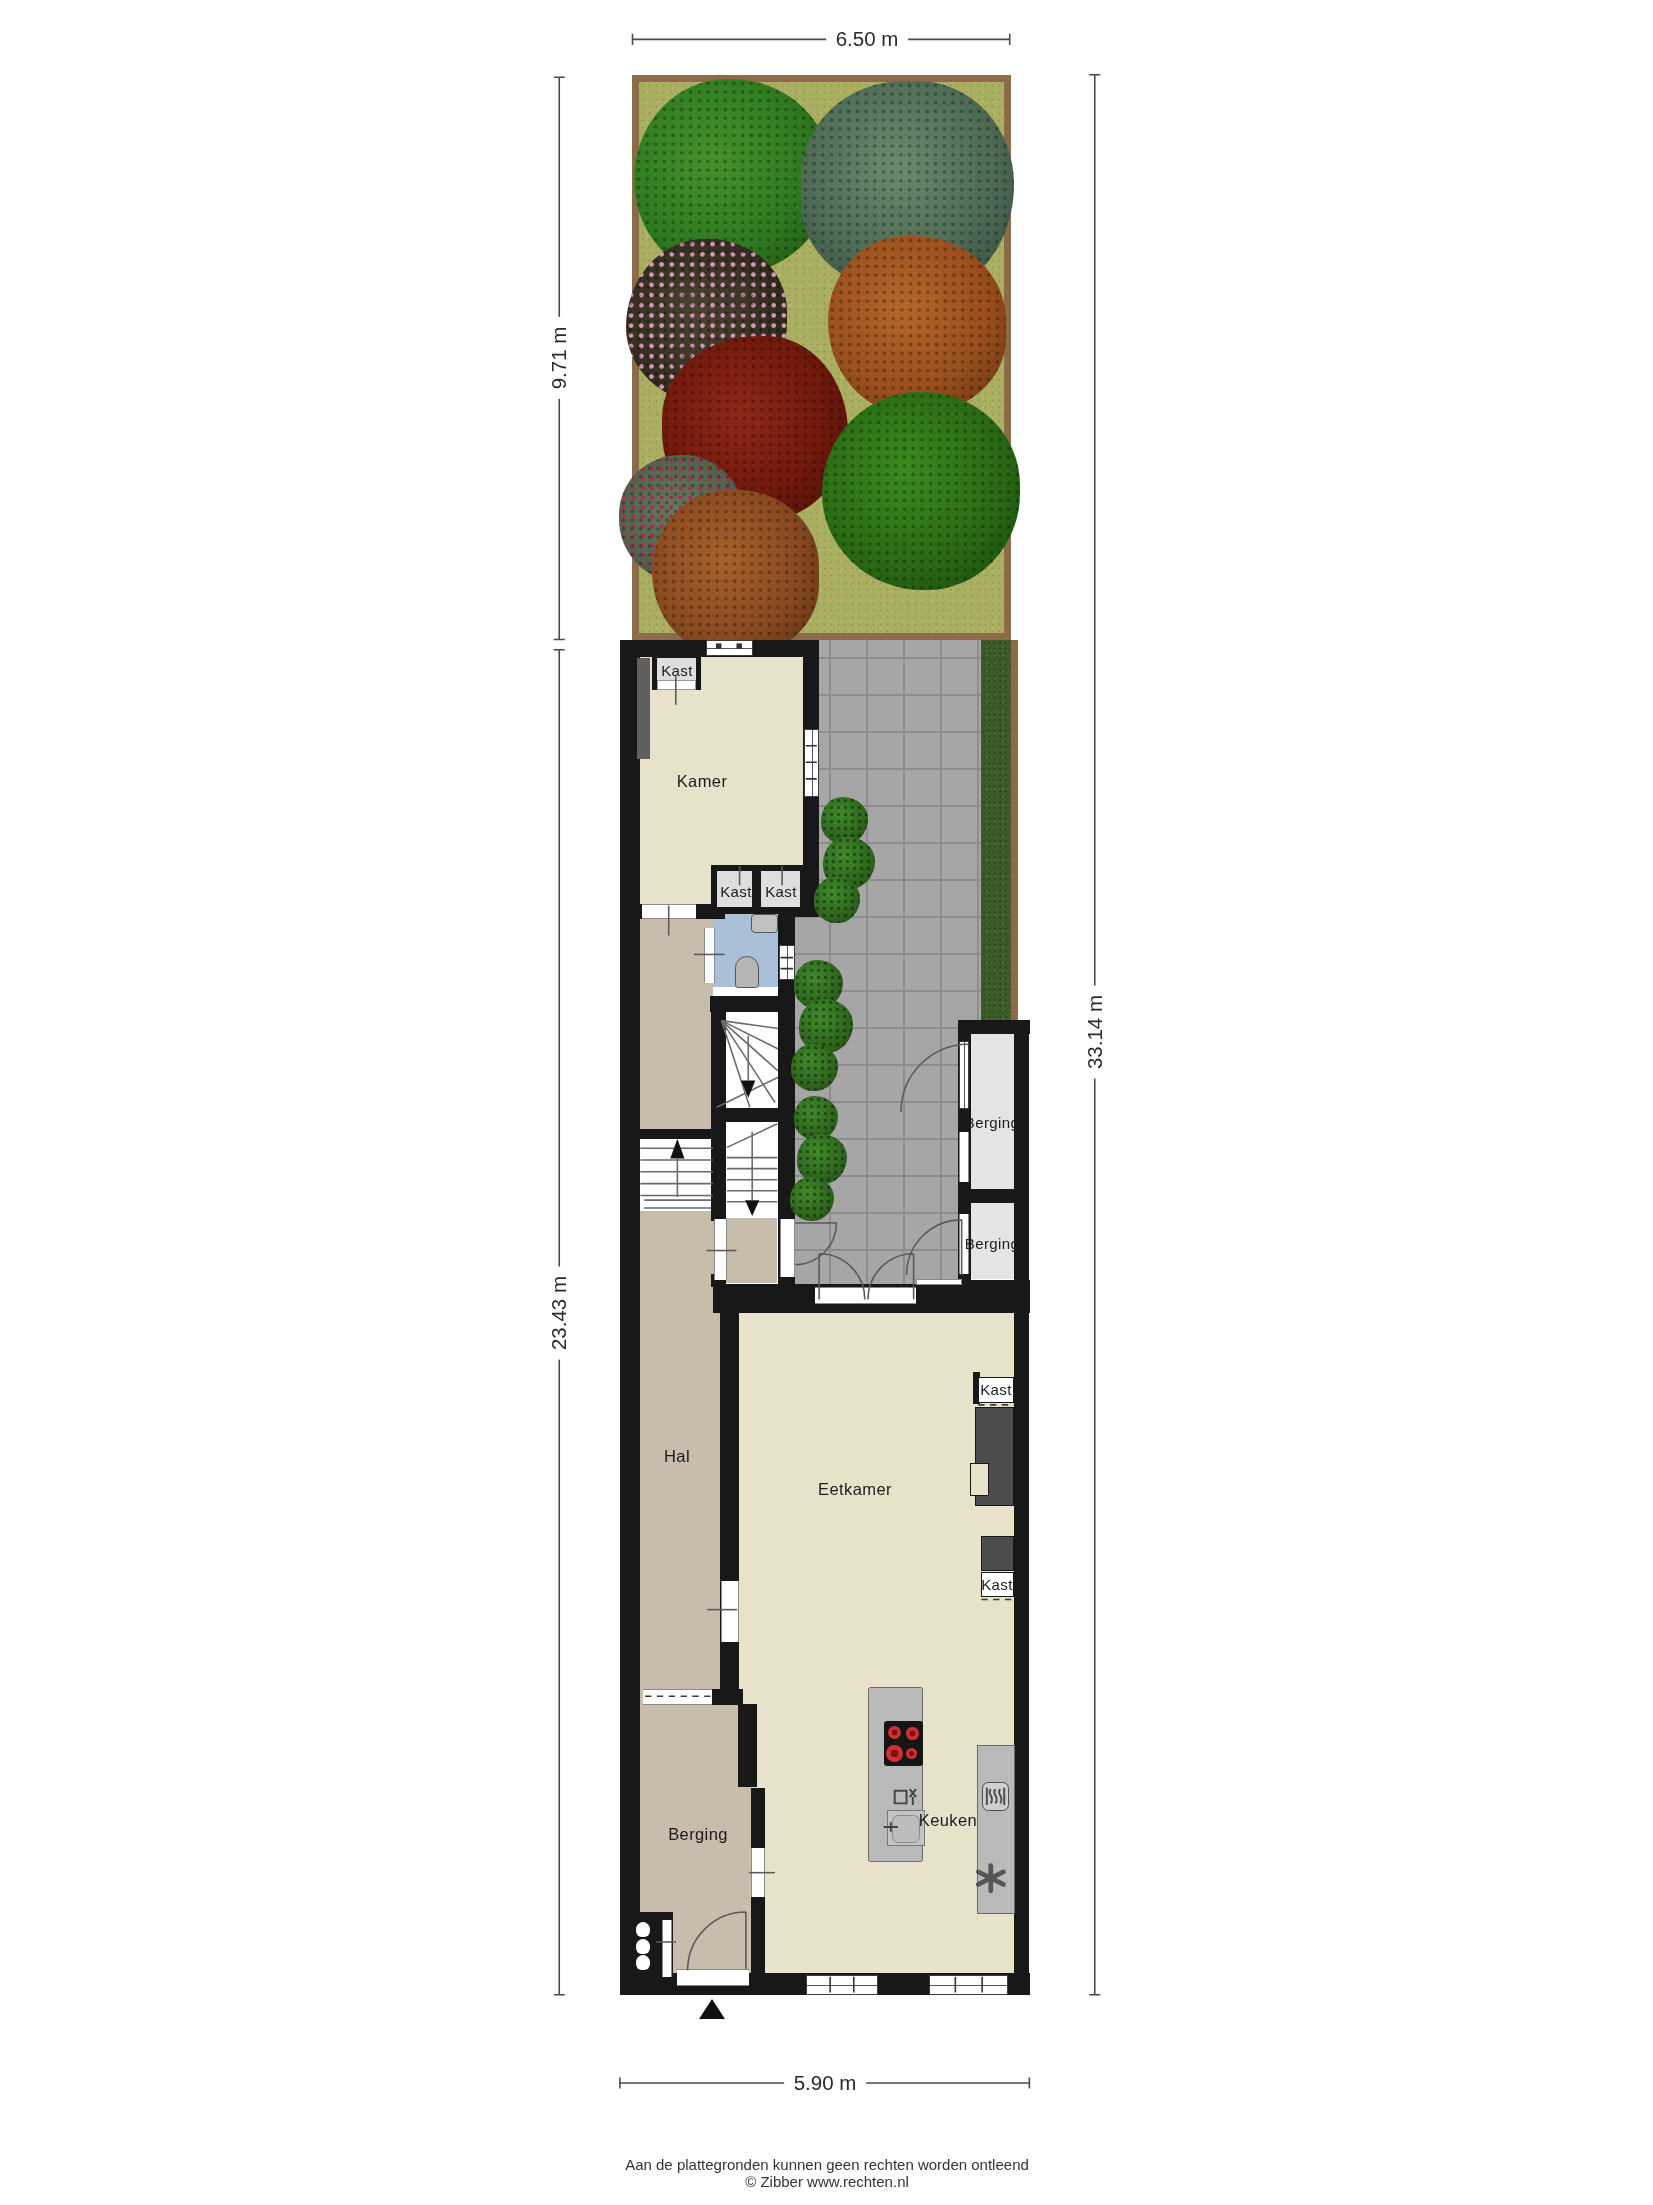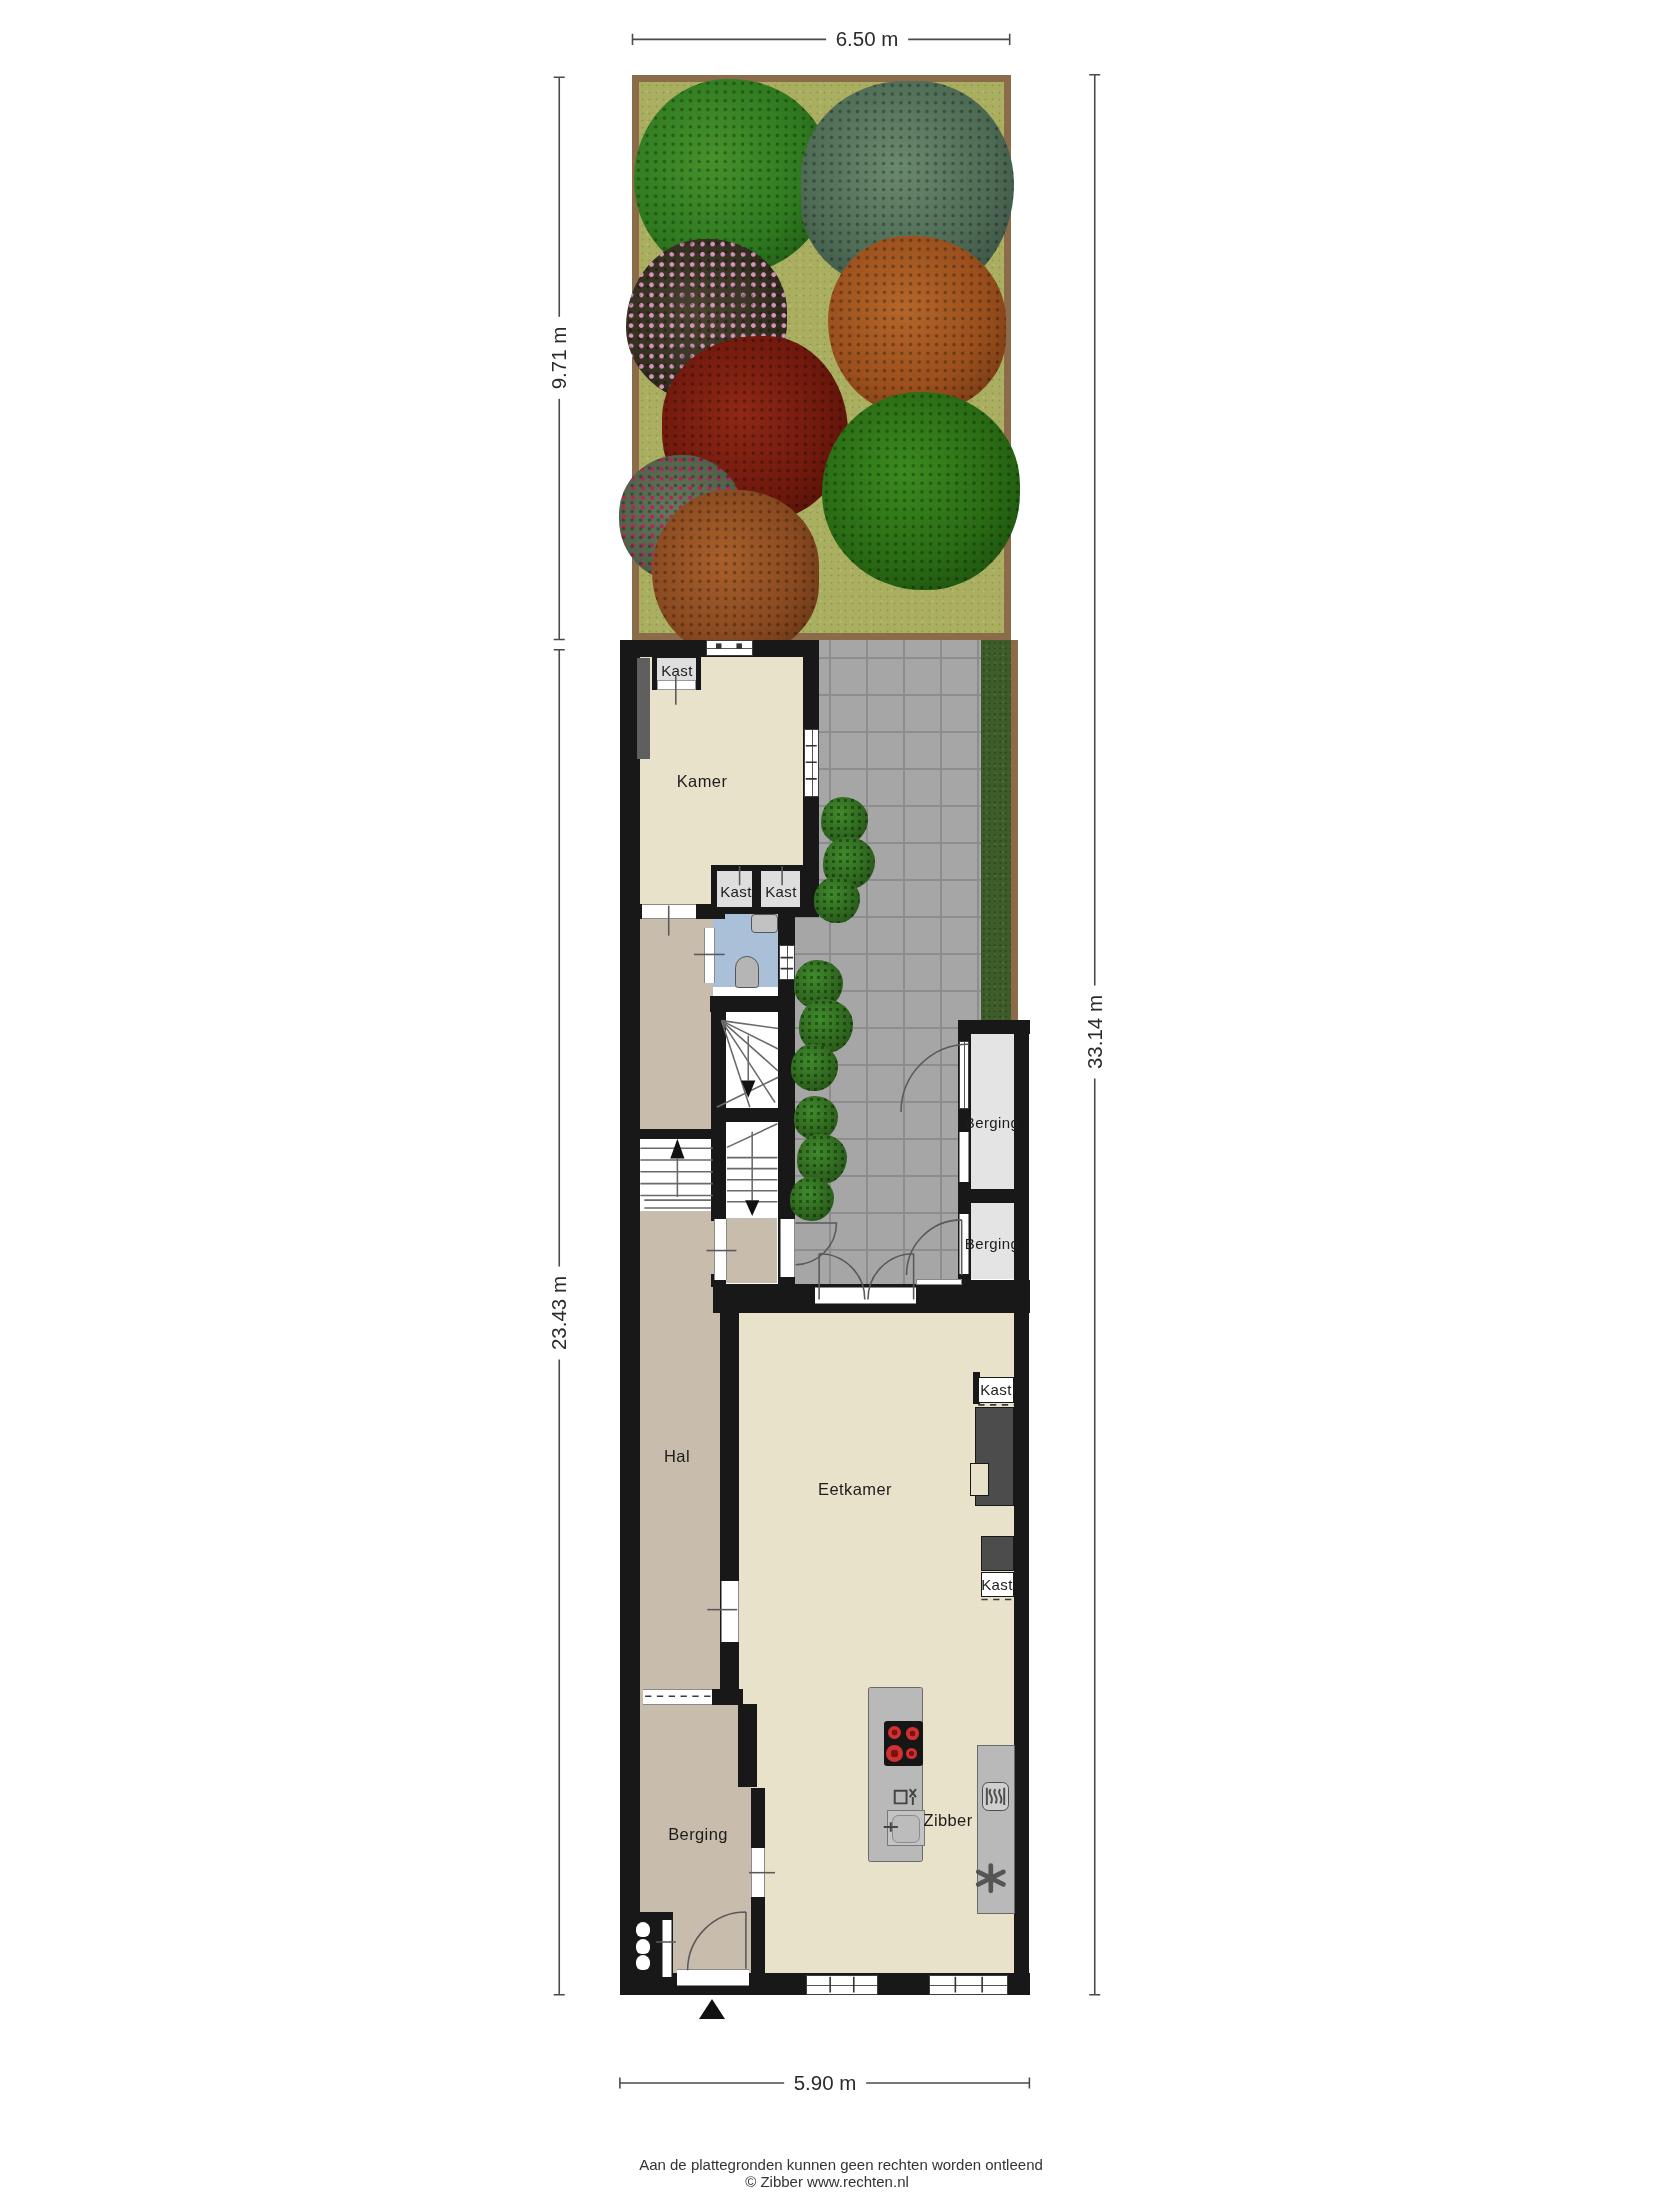--- a/index.html
+++ b/index.html
@@ -251,25 +251,25 @@
   <div class="lbl small" style="left:677px;top:670px;">Kast</div>
   <div class="lbl small" style="left:736px;top:891px;">Kast</div>
   <div class="lbl small" style="left:781px;top:891px;">Kast</div>
   <div class="lbl small" style="left:992px;top:1122px;">Berging</div>
   <div class="lbl small" style="left:992px;top:1243px;">Berging</div>
   <div class="lbl" style="left:677px;top:1456px;">Hal</div>
   <div class="lbl" style="left:855px;top:1489px;">Eetkamer</div>
   <div class="lbl small" style="left:996px;top:1389px;">Kast</div>
   <div class="lbl small" style="left:997px;top:1584px;">Kast</div>
   <div class="lbl" style="left:698px;top:1834px;">Berging</div>
-  <div class="lbl" style="left:948px;top:1820px;">Zibber</div>
+  <div class="lbl" style="left:948px;top:1820px;">Keuken</div>
 
   <div class="dimlbl" style="left:867px;top:39px;">6.50 m</div>
   <div class="dimlbl vert" style="left:559px;top:358px;">9.71 m</div>
   <div class="dimlbl vert" style="left:559px;top:1313px;">23.43 m</div>
   <div class="dimlbl vert" style="left:1095px;top:1032px;">33.14 m</div>
   <div class="dimlbl" style="left:825px;top:2083px;">5.90 m</div>
 
-  <div class="foot" style="top:2156px;margin-left:14px;">Aan de plattegronden kunnen geen rechten worden ontleend</div>
+  <div class="foot" style="top:2156px;">Aan de plattegronden kunnen geen rechten worden ontleend</div>
   <div class="foot" style="top:2173px;">© Zibber www.rechten.nl</div>
 
 </div>
 
 
 </body></html>

